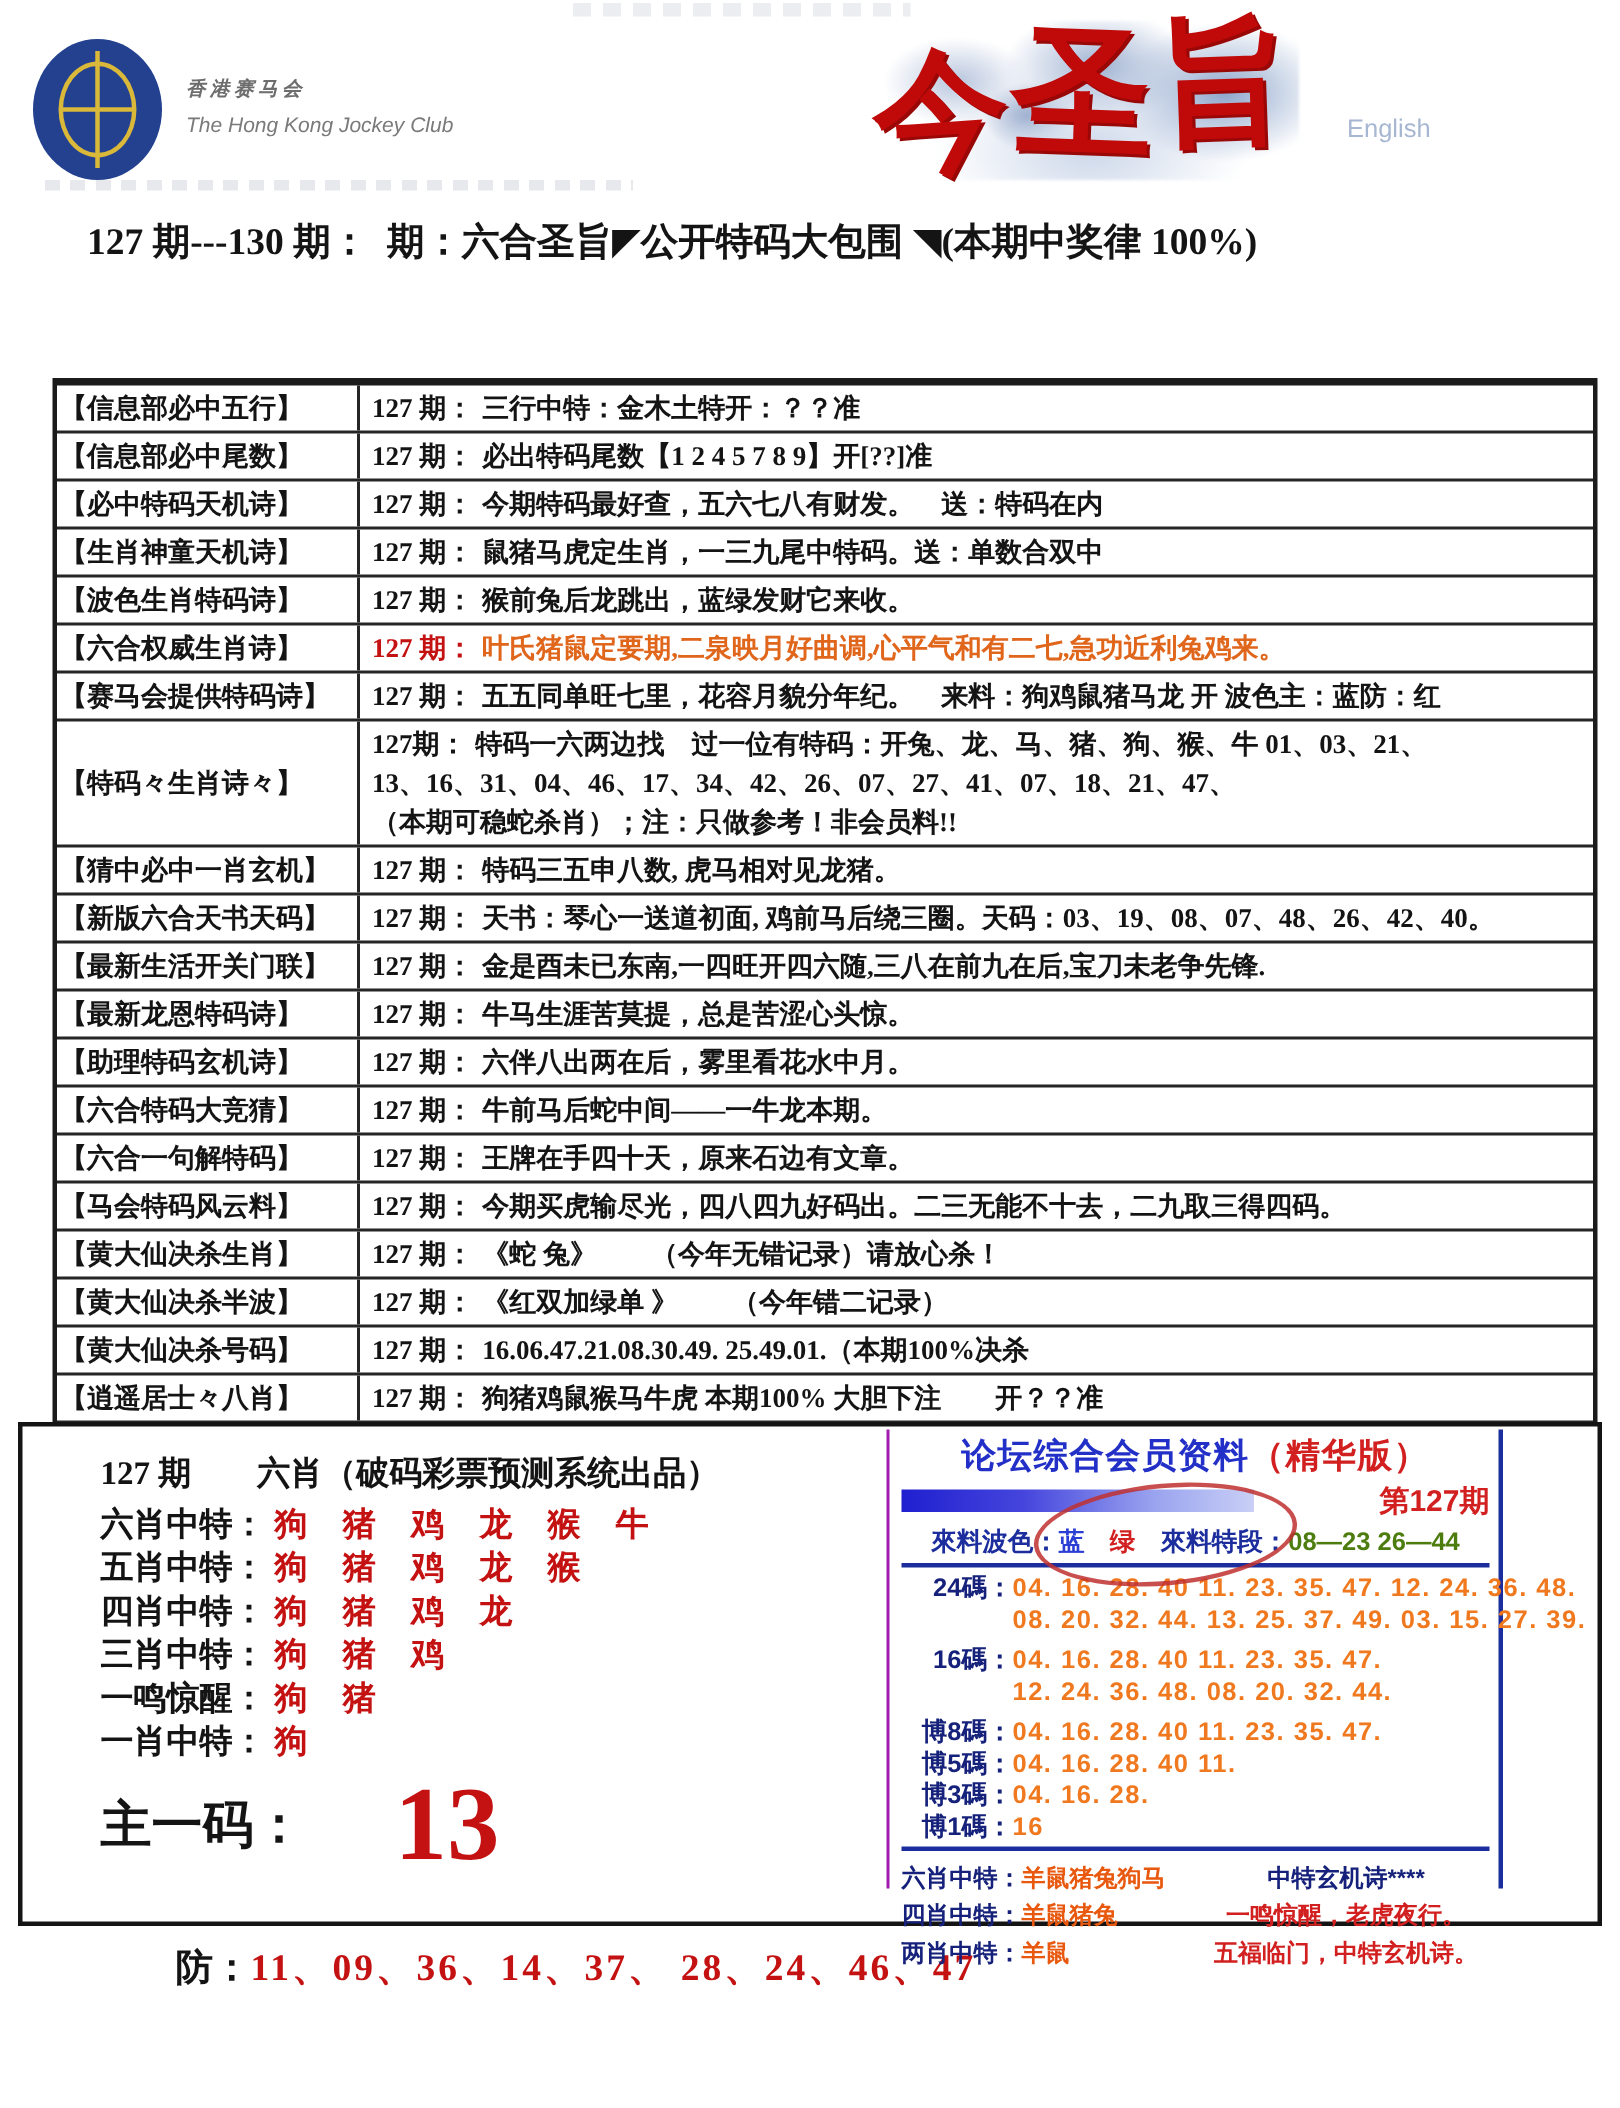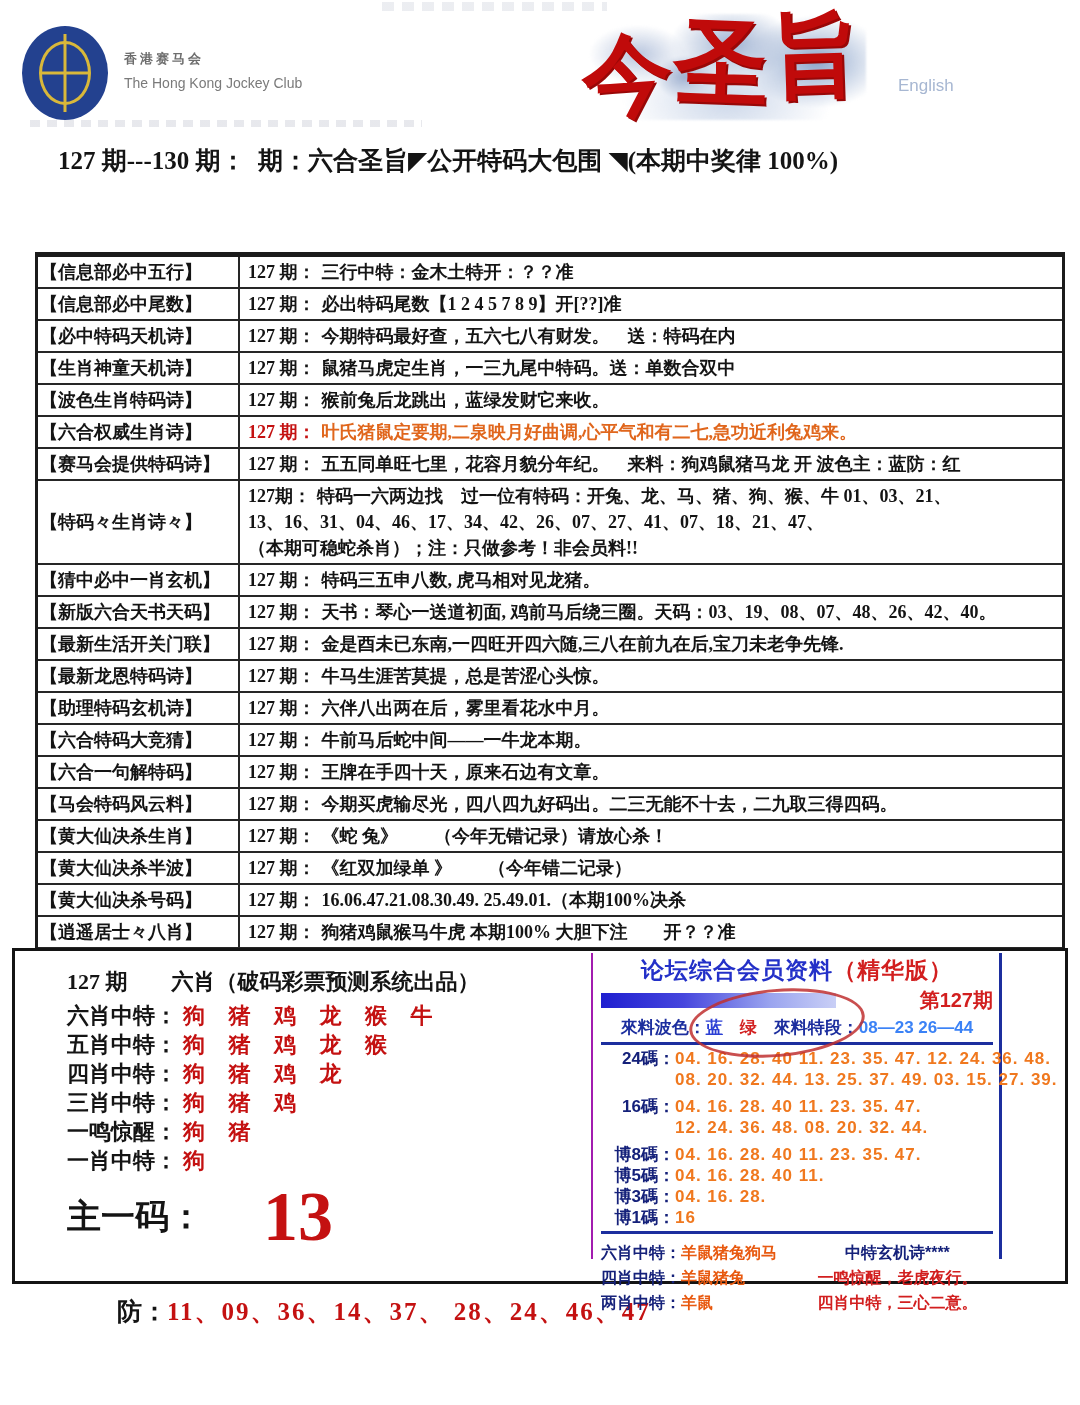--- a/index.html
+++ b/index.html
@@ -7,21 +7,21 @@
         font-family:"Liberation Serif","DejaVu Serif",serif;color:#141414;}
 
   
   .top-smudge{position:absolute;left:382px;top:2px;width:225px;height:9px;opacity:.16;
     background:repeating-linear-gradient(90deg,#8892aa 0 12px,transparent 12px 20px);}
   .logo{position:absolute;left:22px;top:26px;display:flex;gap:16px;}
   .logo-oval{width:86px;height:94px;background:#23418f;border-radius:50%;position:relative;}
   .logo-oval::before{content:"";position:absolute;inset:15px 17px;border:3px solid #d9b83a;border-radius:50%;}
   .logo-oval::after{content:"";position:absolute;left:50%;top:8px;bottom:8px;width:3px;background:#d9b83a;transform:translateX(-50%);}
   .logo-bar{position:absolute;left:18px;right:18px;top:50%;height:3px;background:#d9b83a;transform:translateY(-50%);}
-  .logo-text{padding-top:24px;font-family:"Liberation Sans","DejaVu Sans",sans-serif;}
+  .logo-text{padding-top:24px;font-family:"Liberation Sans","DejaVu Sans",sans-serif;font-style:italic;}
   .logo-cn{font-size:13px;color:#6d6d6d;letter-spacing:3px;font-weight:700;}
   .logo-en{font-size:14px;color:#7a7a7a;margin-top:7px;}
   .painting{position:absolute;left:588px;top:14px;width:278px;height:106px;filter:blur(1px);background:
      radial-gradient(70px 42px at 18% 38%, #b9c6de 0%, transparent 70%),
      radial-gradient(90px 52px at 52% 28%, #9fb2d2 0%, transparent 70%),
      radial-gradient(95px 62px at 82% 45%, #8ea6cc 0%, transparent 75%),
      radial-gradient(130px 72px at 50% 82%, #cdd8ea 0%, transparent 80%),
      radial-gradient(40px 30px at 35% 60%, #7c93bd 0%, transparent 75%);}
   .brand{position:absolute;left:582px;top:8px;width:330px;color:#c00a0a;font-weight:900;
     font-size:90px;line-height:100px;letter-spacing:4px;text-shadow:2px 2px 0 #990707;white-space:nowrap;}
@@ -67,21 +67,21 @@
     border-left:2px solid #a21caf;border-right:3px solid #1c2e9e;padding:2px 6px 0 8px;
     font-family:"Liberation Sans","DejaVu Sans",sans-serif;}
   .m-title{text-align:center;font-size:23px;font-weight:800;color:#2330c8;letter-spacing:1px;white-space:nowrap;}
   .m-title .suffix{color:#d21f1f;}
   .m-bar-row{display:flex;align-items:center;margin-top:1px;}
   .m-bar{height:15px;flex:0 0 60%;background:linear-gradient(90deg,#1f1fd0 0%,#4646dd 35%,#9aa4ef 72%,#c9cff6 100%);}
   .m-issue{margin-left:auto;color:#d21f1f;font-weight:800;font-size:20px;}
   .m-wave{font-size:17px;font-weight:800;color:#1c2e9e;margin-top:2px;text-align:center;white-space:nowrap;}
   .m-wave .blue{color:#2b3fd4;text-decoration:underline;}
   .m-wave .green{color:#d21f1f;}
-  .m-wave .seg{color:#3b82f6;}
+  .m-wave .seg{color:#4d7c0f;}
   .m-rule{border-top:3px solid #1c2e9e;margin:3px 0;}
   .m-code-row{display:flex;font-size:17px;font-weight:800;line-height:21px;}
   .m-code-row.gap{margin-top:6px;}
   .m-code-label{flex:0 0 74px;text-align:right;color:#15217a;white-space:nowrap;}
   .m-code-lines{color:#f0781e;letter-spacing:1px;white-space:pre;}
   .m-bottom{display:flex;margin-top:6px;font-size:16px;font-weight:800;}
   .m-zo{flex:1.05;}
   .m-zo-row{line-height:25px;white-space:pre;}
   .m-zo-row .lab{color:#15217a;}
   .m-zo-row .val{color:#e8590f;}
@@ -316,20 +316,20 @@
       <div class="m-rule"></div>
       <div class="m-bottom">
         <div class="m-zo">
             <div class="m-zo-row"><span class="lab">六肖中特：</span><span class="val">羊鼠猪兔狗马</span></div>
             <div class="m-zo-row"><span class="lab">四肖中特：</span><span class="val">羊鼠猪兔</span></div>
             <div class="m-zo-row"><span class="lab">两肖中特：</span><span class="val">羊鼠</span></div>
           </div>
         <div class="m-poem">
           <div class="m-poem-title">中特玄机诗****</div>
         <div class="m-poem-line">一鸣惊醒，老虎夜行。</div>
-            <div class="m-poem-line">四肖中特，三心二意。</div>
+            <div class="m-poem-line">五福临门，中特玄机诗。</div>
           </div>
       </div>
       <div class="red-ellipse"></div>
     </div>
   </div>
 
 </div>
 
 </body></html>

